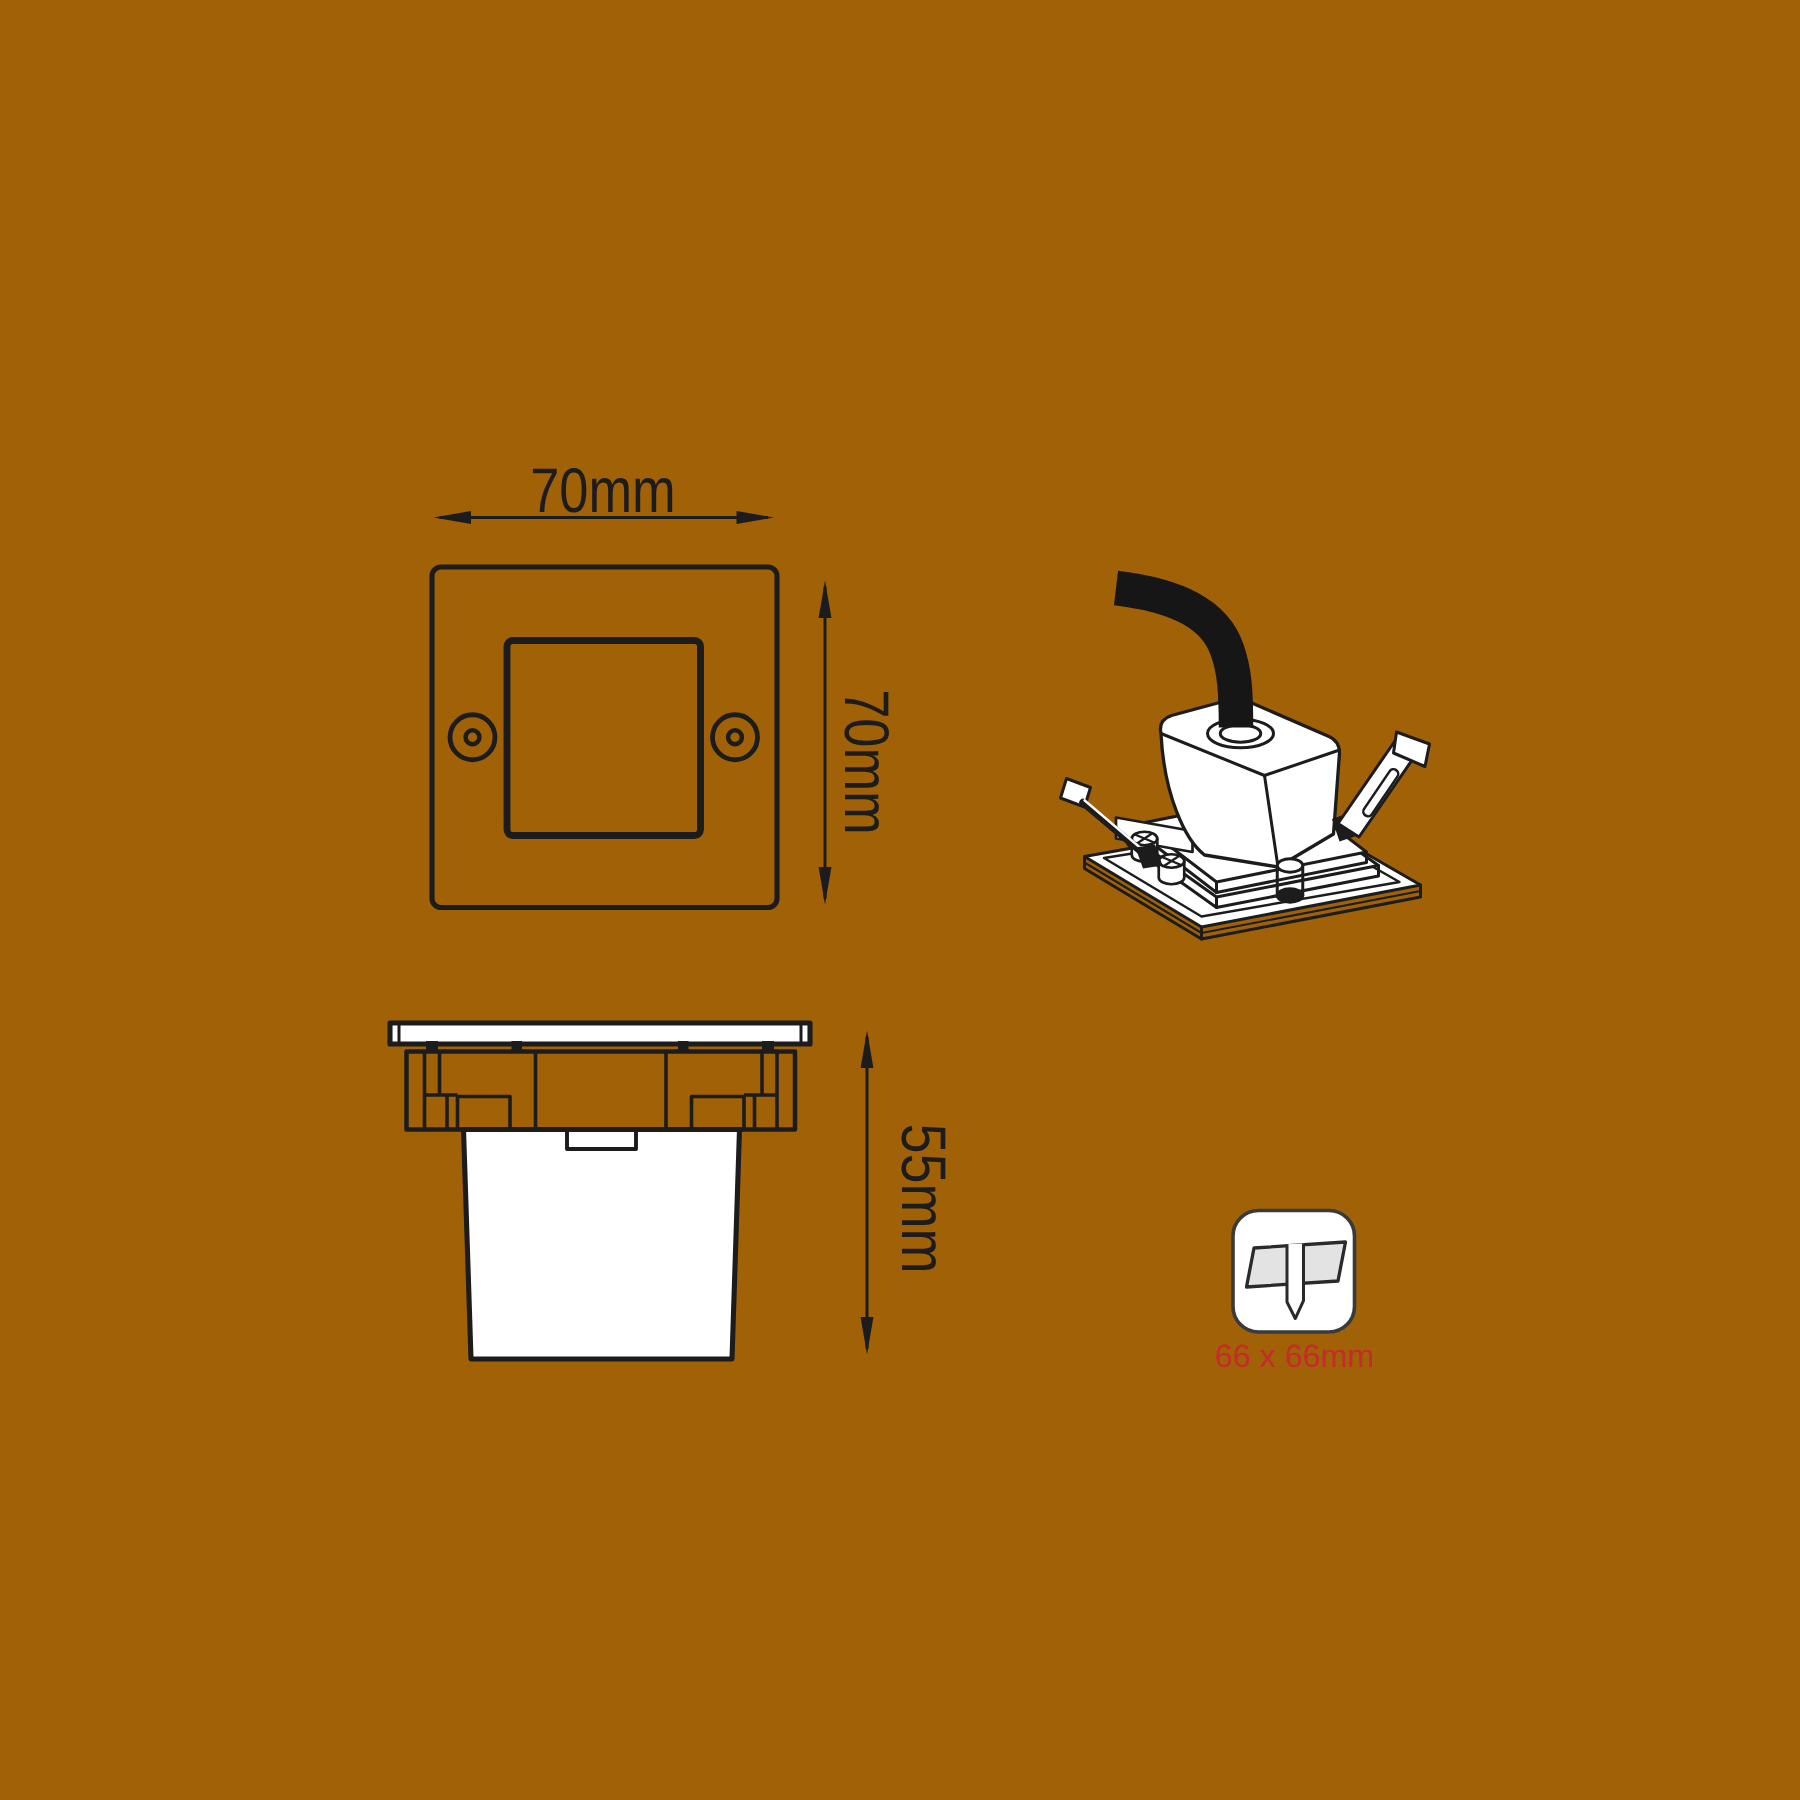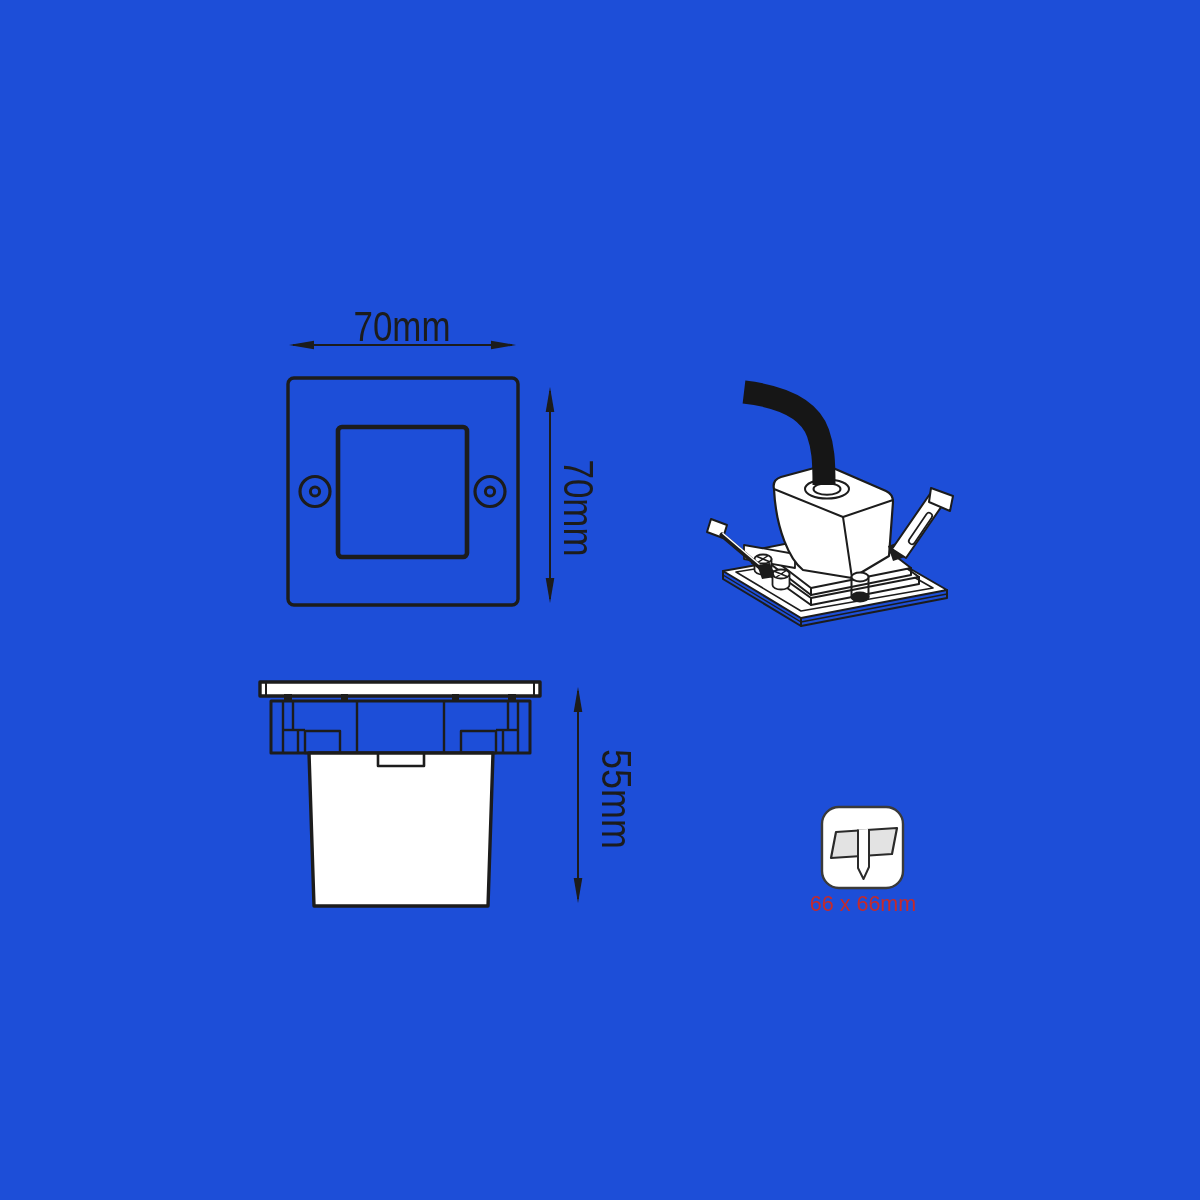--- a/index.html
+++ b/index.html
@@ -1,20 +1,20 @@
 <!DOCTYPE html>
 <html><head>
 <meta charset="utf-8">
 <style>
   html, body { margin: 0; padding: 0; background: #ffffff; }
   .canvas {
     position: relative;
     width: 1200px;
     height: 1200px;
-    background: #1d4ed8;
+    background: #a16207;
     overflow: hidden;
     font-family: "Liberation Sans", sans-serif;
     text-align: center;
   }
   svg text {
     font-family: "Liberation Sans", sans-serif;
   }
   .dim-label { font-size: 42px; }
   .cutout-label { font-size: 21.5px; }
 </style>

